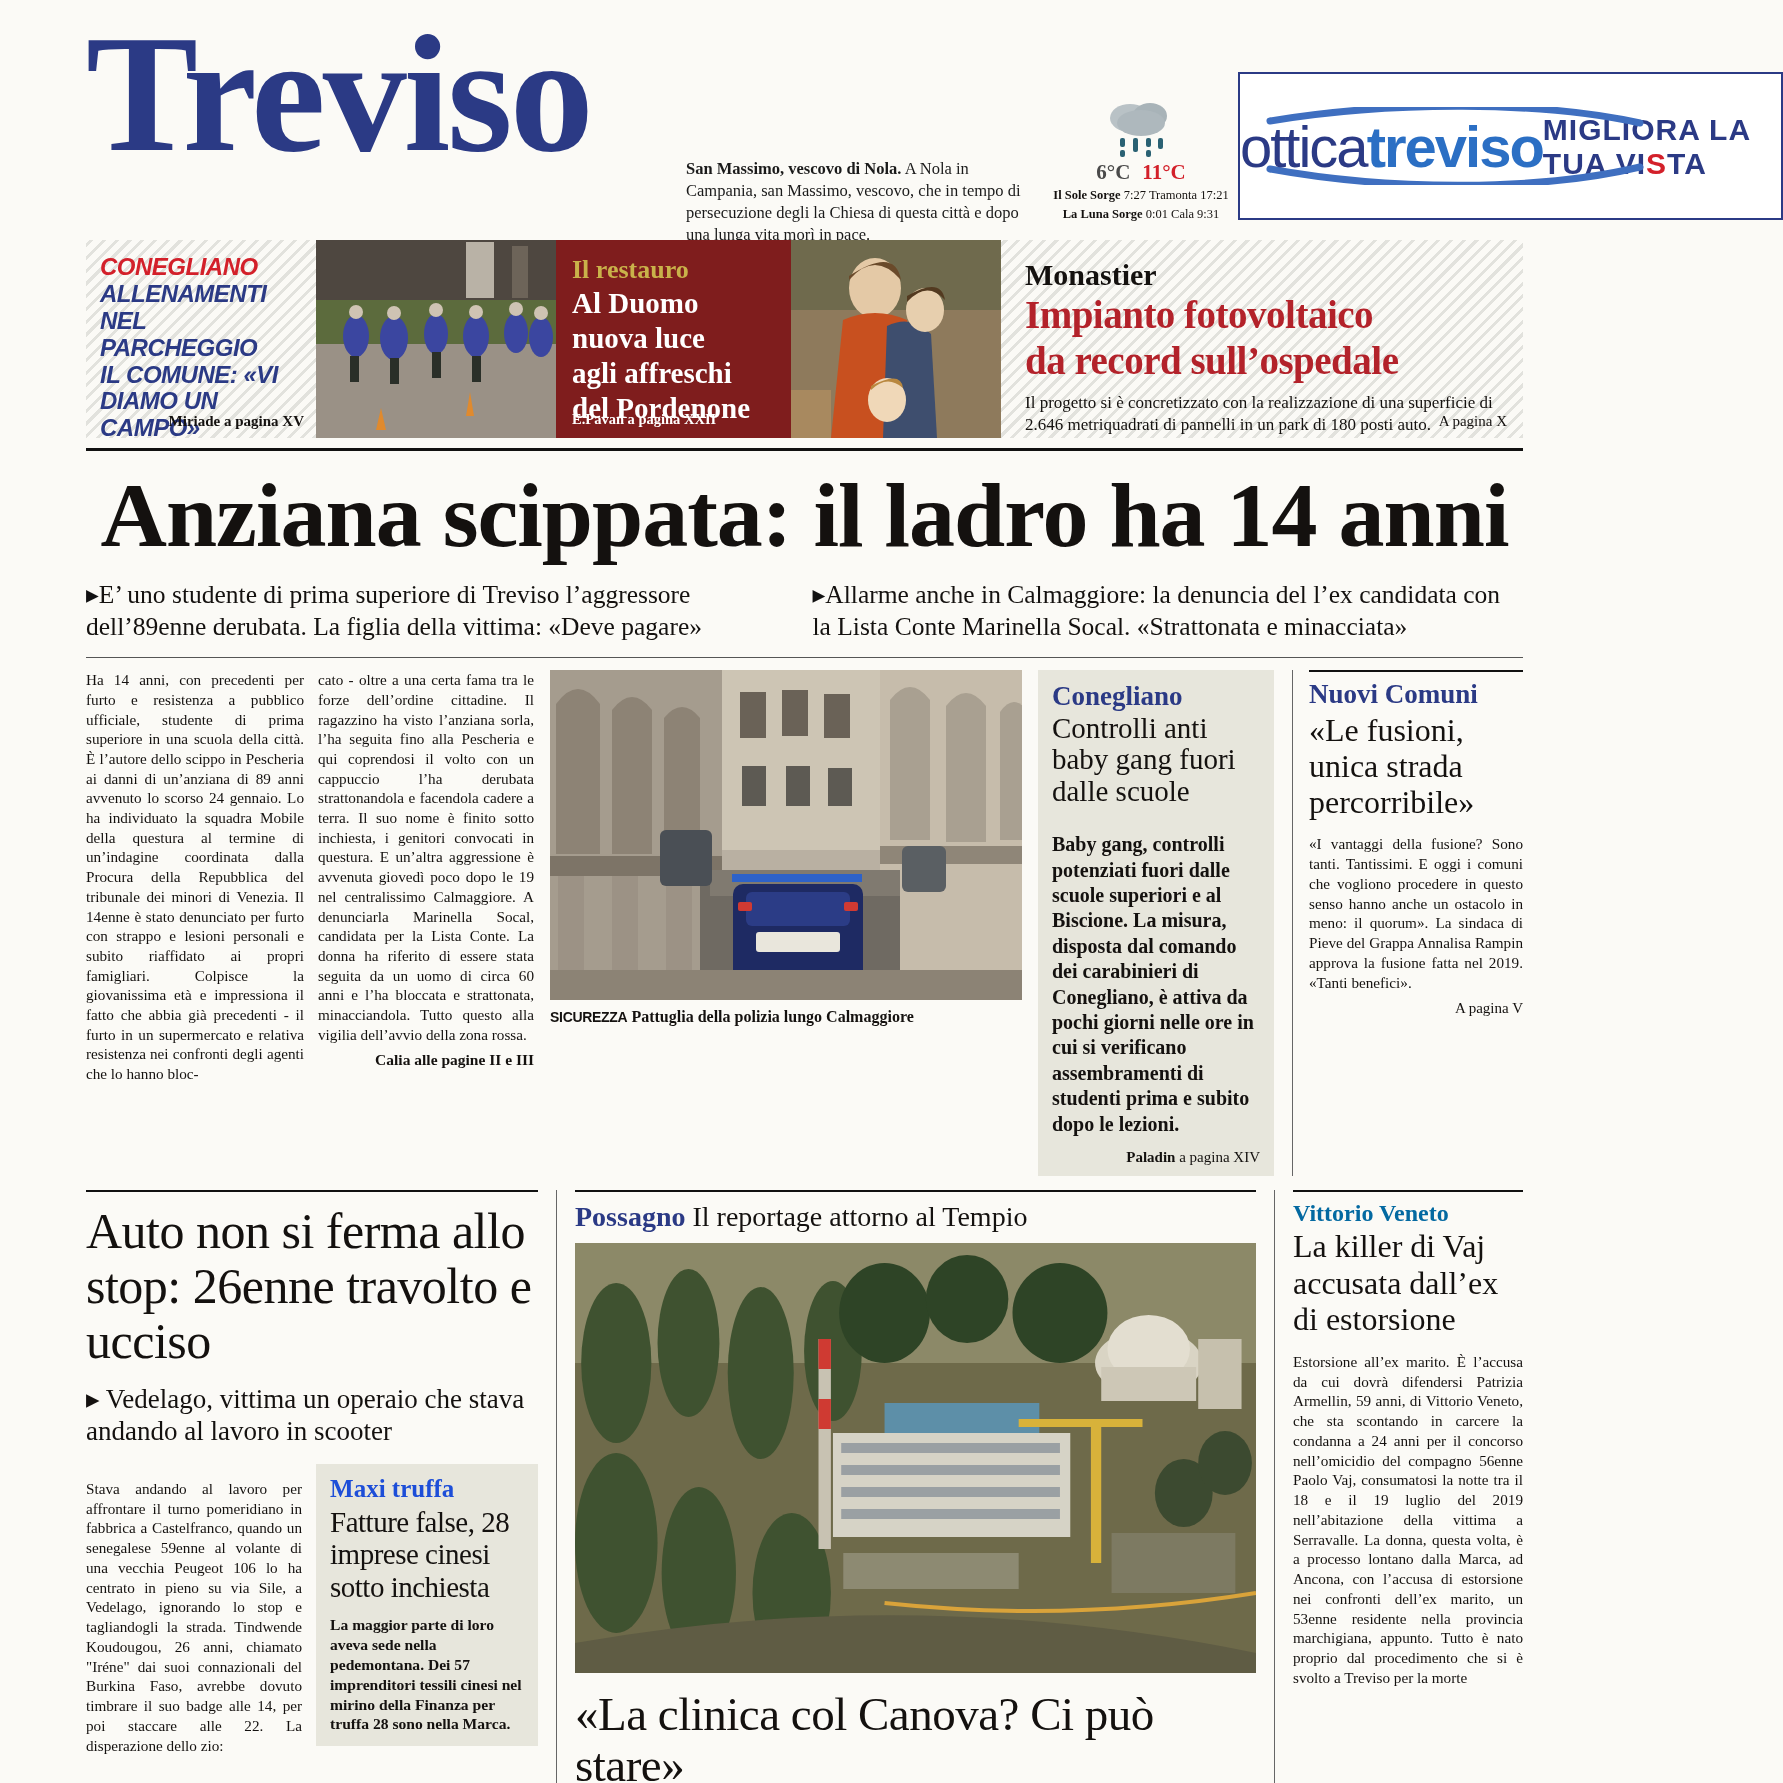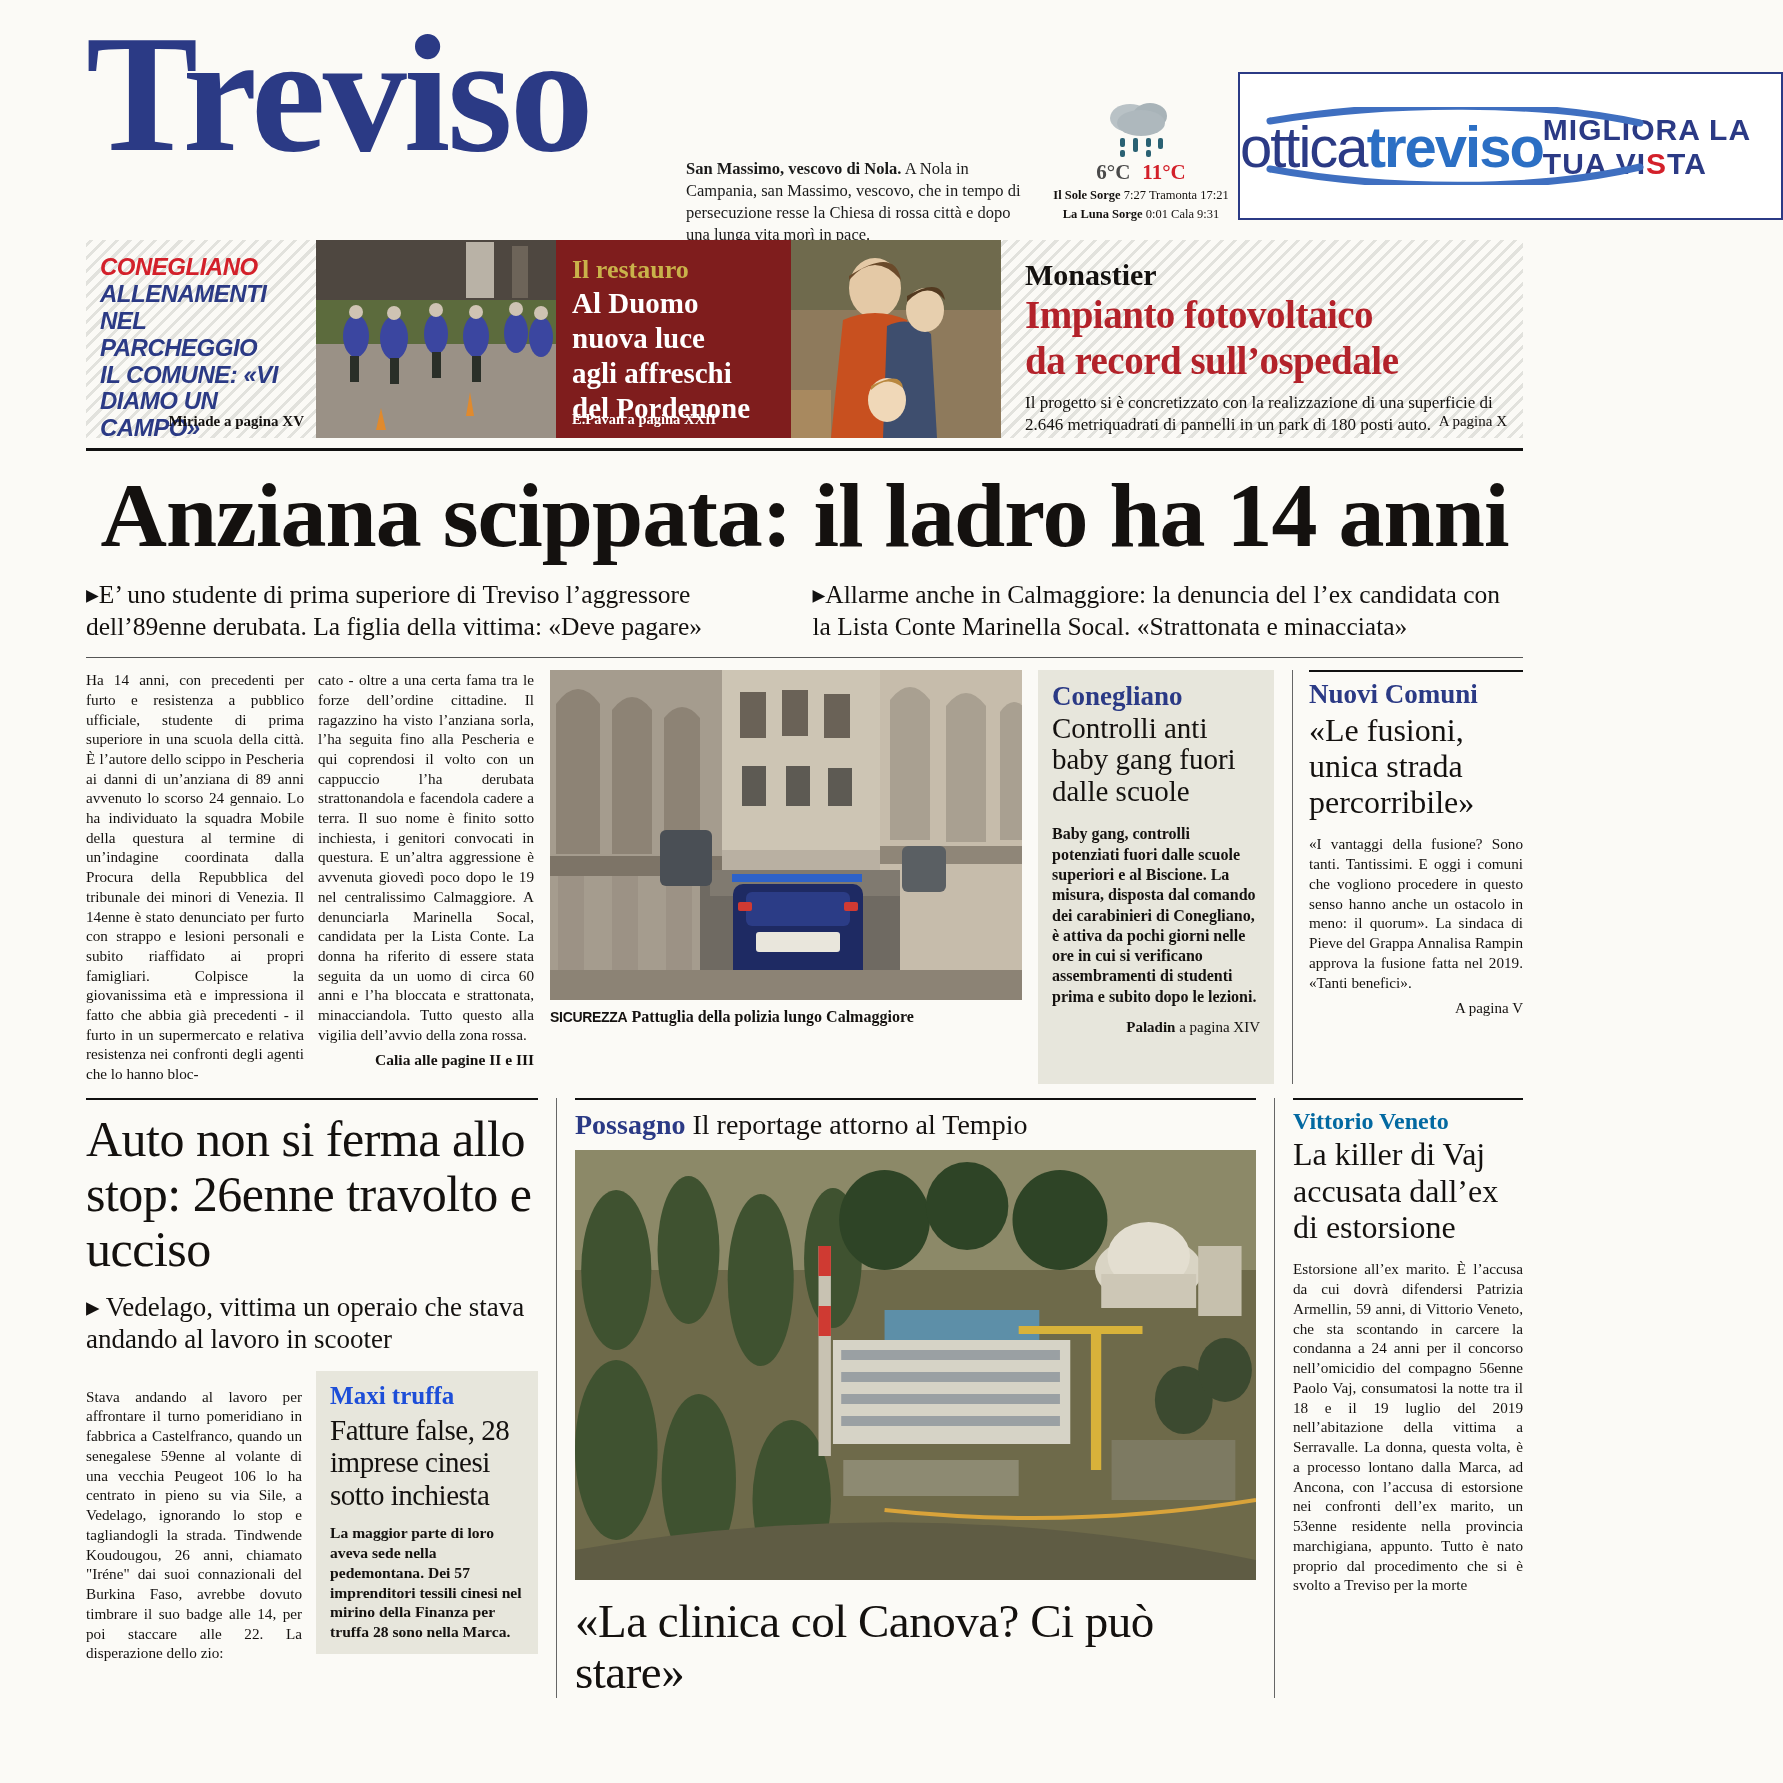--- a/index.html
+++ b/index.html
@@ -135,21 +135,21 @@
     letter-spacing:-0.3px;
   }
   .capt .rest { font-weight:bold; }
 
   .boxed {
     width:236px; margin-left:16px; background:#e7e6dc; padding:12px 14px 10px 14px;
     position:relative;
   }
   .boxed .kick { color:#2b3a85; font-weight:bold; font-size:27px; line-height:1.05;}
   .boxed .hl { font-size:29px; line-height:1.1; margin-top:2px; }
-  .boxed .body { font-weight:bold; font-size:16px; line-height:1.27; margin-top:16px;}
+  .boxed .body { font-weight:bold; font-size:20px; line-height:1.27; margin-top:24px;}
   .boxed .ref { text-align:right; font-size:15px; margin-top:12px; }
   .boxed .ref b { font-weight:bold; }
 
   .rightcol { width:auto; flex:1; margin-left:18px; border-left:1px solid #666; padding-left:16px; }
   .rightcol .topline { border-top:2px solid #111; margin-bottom:8px;}
   .rightcol .kick { color:#2b3a85; font-weight:bold; font-size:27px; line-height:1.1;}
   .rightcol .hl { font-size:32px; line-height:1.13; margin-top:2px; }
   .rightcol .body { font-size:15.2px; line-height:1.3; text-align:justify; margin-top:14px;}
   .rightcol .ref { text-align:right; font-size:15px; margin-top:8px; }
 
@@ -185,21 +185,21 @@
 </style>
 </head>
 <body>
 
 <div class="page">
 
   <div class="masthead">
     <div class="nameplate">Treviso</div>
 
     <div class="saint">
-      <b>San Massimo, vescovo di Nola.</b><span> A Nola in Campania, san Massimo, vescovo, che in tempo di persecuzione resse la Chiesa di rossa città e dopo una lunga vita morì in pace.</span>
+      <b>San Massimo, vescovo di Nola.</b><span> A Nola in Campania, san Massimo, vescovo, che in tempo di persecuzione degli la Chiesa di questa città e dopo una lunga vita morì in pace.</span>
     </div>
 
     <div class="weather">
       <div class="wicon">
         <svg width="86" height="62" viewBox="0 0 86 62">
           <ellipse cx="32" cy="22" rx="20" ry="14" fill="#b9c2c6"></ellipse>
           <ellipse cx="52" cy="20" rx="17" ry="13" fill="#a8b3b8"></ellipse>
           <ellipse cx="43" cy="27" rx="24" ry="13" fill="#aeb8bd"></ellipse>
           <rect x="22" y="42" width="5" height="9" rx="2" fill="#2a6173"></rect>
           <rect x="22" y="54" width="5" height="7" rx="2" fill="#2a6173"></rect>

